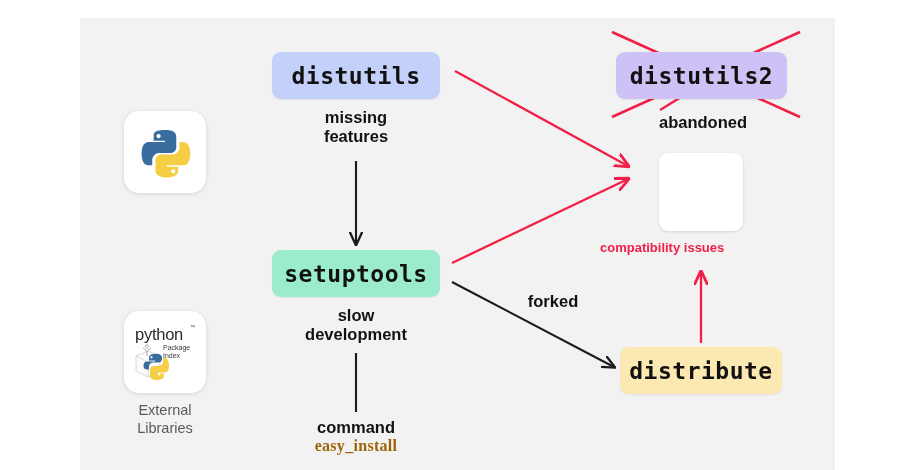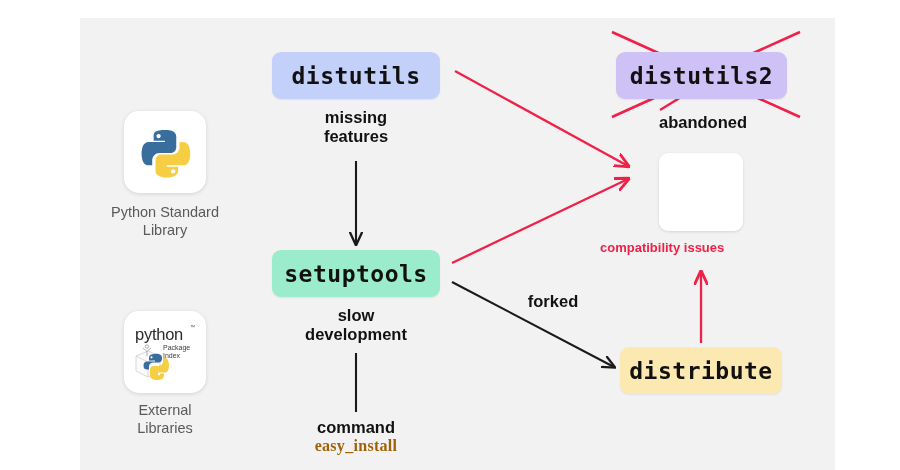--- a/index.html
+++ b/index.html
@@ -195,22 +195,20 @@
   <div id="label-easy-install">easy_install</div>
 
   <div id="label-compat">compatibility issues</div>
 
   <div class="logo-tile" id="tile-python">
     <svg width="52" height="52" viewBox="0 0 110 110" xmlns="http://www.w3.org/2000/svg">
       <path fill="#386d9e" d="M54.3 8.5c-4.1 0-8 .35-11.4 .96-10.1 1.78-11.9 5.5-11.9 12.4v9.1h23.9v3H22c-7 0-13.1 4.2-15 12.2-2.2 9.2-2.3 14.9 0 24.5 1.7 7.1 5.8 12.2 12.8 12.2h8.2V72.0c0-8 6.9-15 15-15h23.8c6.7 0 12-5.5 12-12.2V21.9c0-6.5-5.5-11.4-12-12.4-4.1-.68-8.4-.99-12.5-.96zM41.4 16.8c2.5 0 4.5 2 4.5 4.5s-2 4.5-4.5 4.5-4.5-2-4.5-4.5 2-4.5 4.5-4.5z"></path>
       <path fill="#f6ce43" d="M85.7 33.9v10.9c0 8.4-7.1 15.4-15 15.4H46.9c-6.5 0-12 5.6-12 12.2v22.8c0 6.5 5.6 10.3 12 12.2 7.6 2.2 14.9 2.6 23.9 0 6.1-1.8 12-5.3 12-12.2v-9.1H58.9v-3h35.9c7 0 9.6-4.9 12-12.2 2.5-7.5 2.4-14.7 0-24.5-1.7-7-5-12.2-12-12.2zM72.3 91.3c2.5 0 4.5 2 4.5 4.5s-2 4.5-4.5 4.5-4.5-2-4.5-4.5 2-4.5 4.5-4.5z"></path>
     </svg>
   </div>
-  <div class="logo-caption" id="caption-python">Python Standard
-Library</div>
 
   <div class="logo-tile" id="tile-pypi">
     <svg width="66" height="58" viewBox="0 0 132 116" xmlns="http://www.w3.org/2000/svg">
 
       <text x="6" y="34" font-family="'Liberation Sans', sans-serif" font-size="33" fill="#2b2b2b" letter-spacing="-0.5">python</text>
       <text x="116" y="12" font-family="'Liberation Sans', sans-serif" font-size="11" fill="#555">™</text>
 
       <text x="62" y="54" font-family="'Liberation Sans', sans-serif" font-size="14" fill="#3b3b3b">Package</text>
       <text x="62" y="70" font-family="'Liberation Sans', sans-serif" font-size="14" fill="#3b3b3b">Index</text>
 

